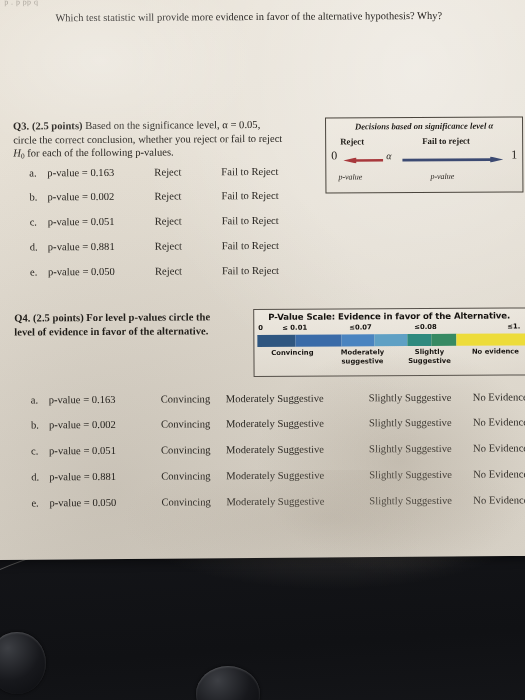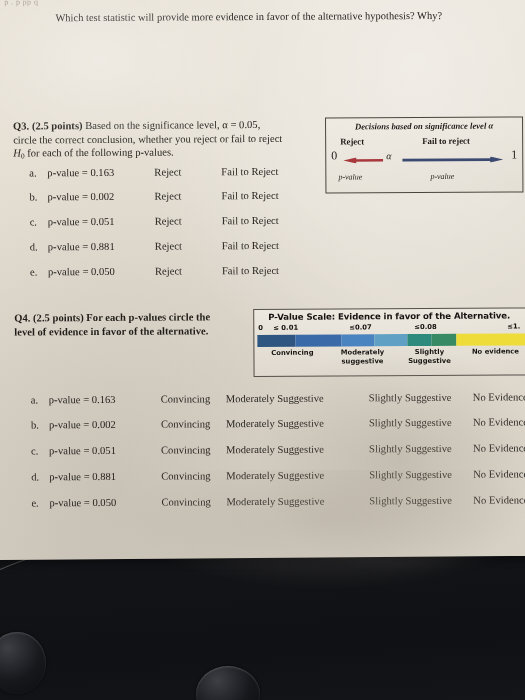--- a/index.html
+++ b/index.html
@@ -251,30 +251,30 @@
         <polygon points="101,3 88,0 88,6" fill="#3c4a72"></polygon>
       </svg>
 
       <div class="pvL">p-value</div>
       <div class="pvR">p-value</div>
     </div>
 
     <div class="q4-stem">
       <span>Q4.</span>
       <span>(2.5 points)</span>
-      <span>For each p-values circle the</span><br>
+      <span>For level p-values circle the</span><br>
       <span>level of evidence in favor of the alternative.</span>
     </div>
 
     <div class="scalebox">
       <div class="scale-title">P-Value Scale: Evidence in favor of the Alternative.</div>
 
       <div class="scale-ticks">
         <span style="left:4px;">0</span>
-        <span style="left:19px;">≤ 0.01</span>
+        <span style="left:28px;">≤ 0.01</span>
         <span style="left:95px;">≤0.07</span>
         <span style="left:160px;">≤0.08</span>
         <span style="left:253px;">≤1.</span>
       </div>
 
       <div class="bar">
         <i style="width:14%;background:#2f5680;"></i>
         <i style="width:17%;background:#3a6ba8;"></i>
         <i style="width:12%;background:#4a84c0;"></i>
         <i style="width:12%;background:#5fa0c4;"></i>

